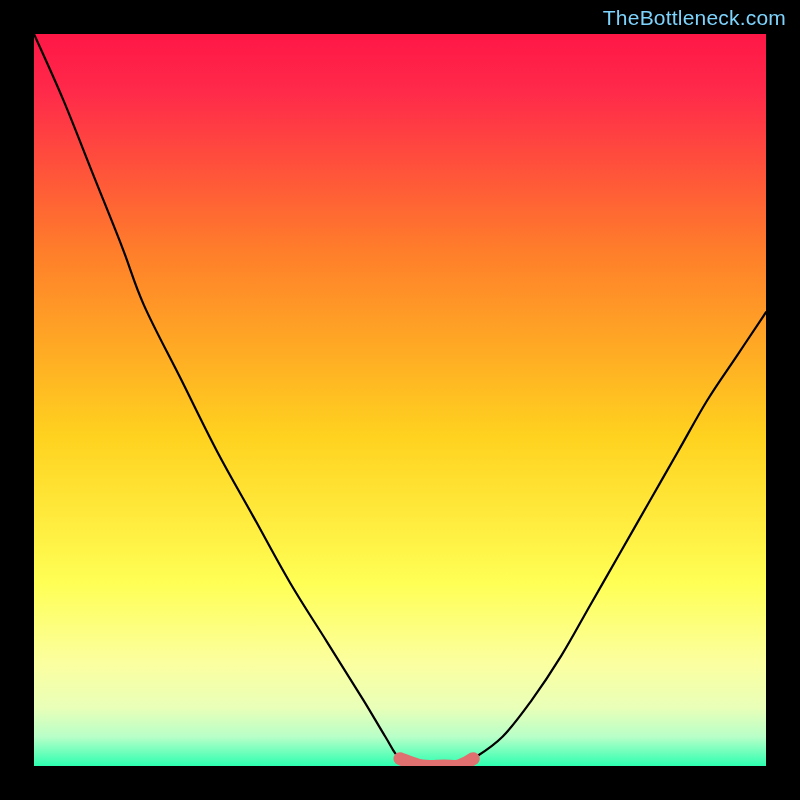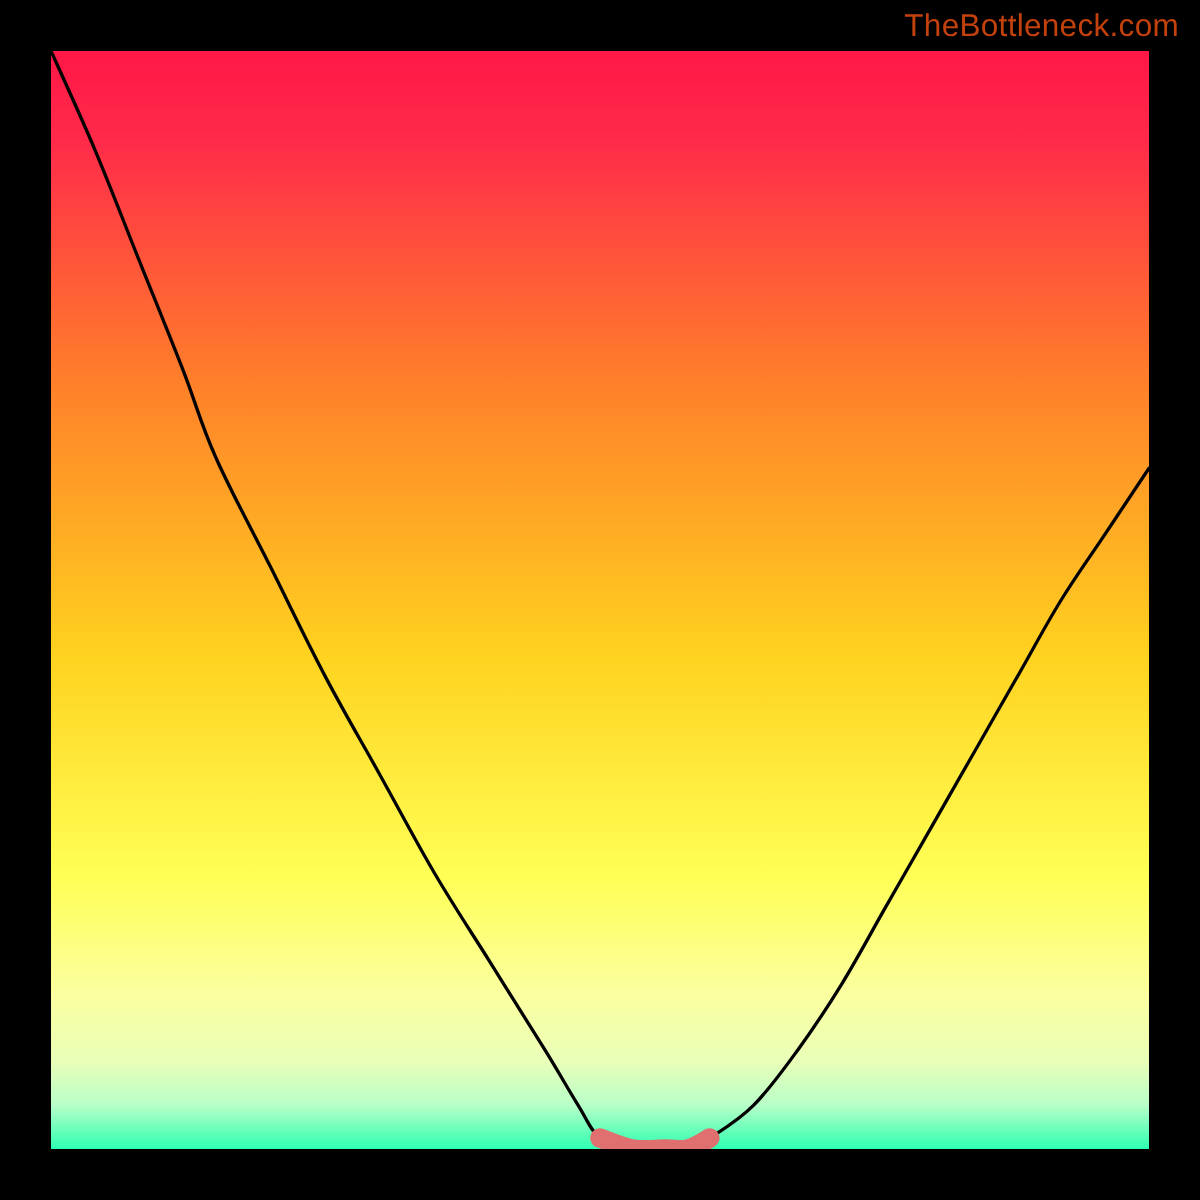--- a/index.html
+++ b/index.html
@@ -16,21 +16,21 @@
     left: 0;
     top: 0;
     width: 800px;
     height: 800px;
     background: #000;
   }
   .watermark {
     position: absolute;
     top: 6px;
     right: 14px;
-    color: #c2410c;
+    color: #7dd3fc;
     font-size: 21px;
     font-weight: 400;
     letter-spacing: 0.2px;
     user-select: none;
   }
   .plot-area {
     position: absolute;
     left: 34px;
     top: 34px;
     width: 732px;

